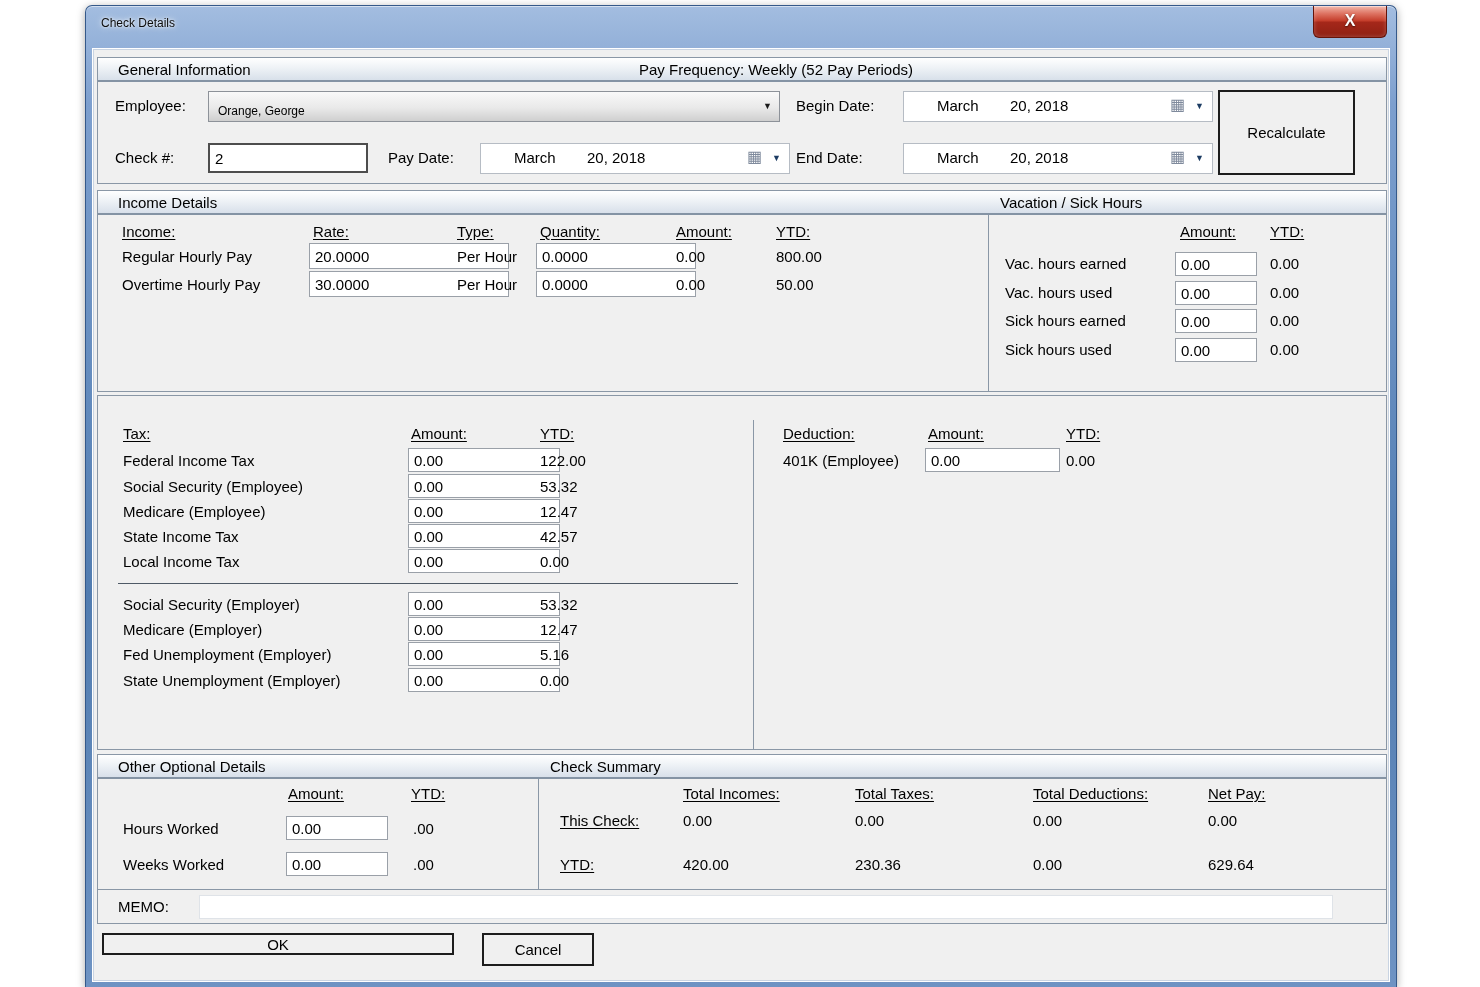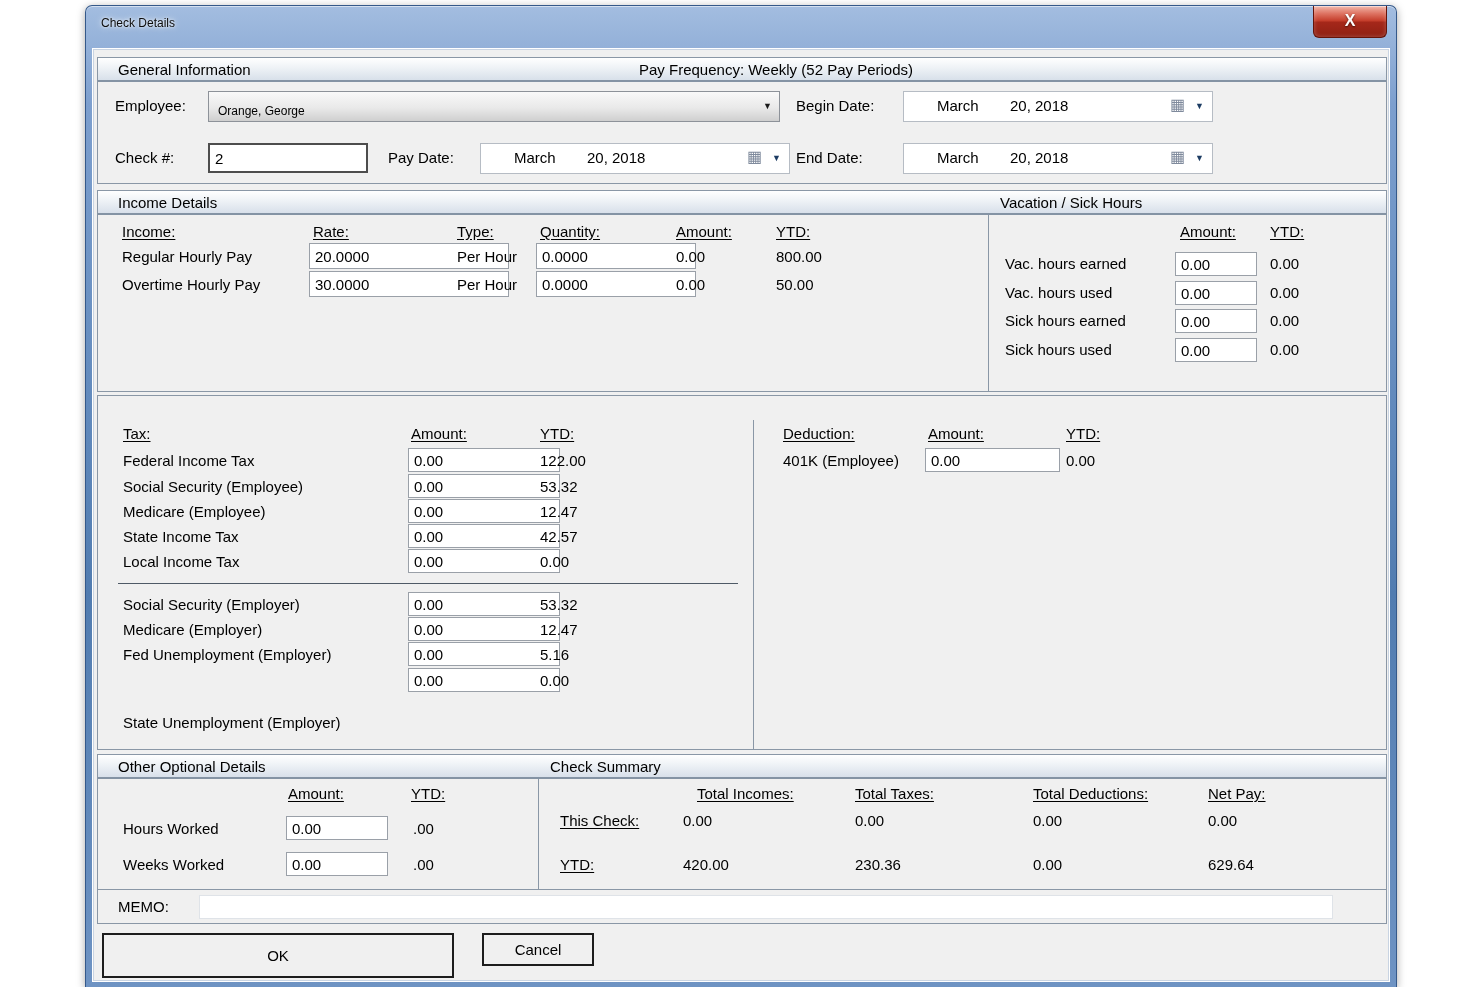--- a/index.html
+++ b/index.html
@@ -99,20 +99,21 @@
       </div>
 
       <span class="lbl r" style="left:698px;top:39px;width:89px;">Begin Date:</span>
       <div class="datef" style="left:805px;top:33px;width:310px;height:31px;">
         <span class="m">March</span>
         <span class="dy">20, 2018</span>
         <span class="cal">▦</span>
         <span class="arr">▼</span>
       </div>
 
+      <button class="btn" style="left:1120px;top:32px;width:137px;height:85px;">Recalculate</button>
 
       <span class="lbl" style="left:17px;top:91px;">Check #:</span>
       <input class="txt dark" style="left: 110px; top: 85px; width: 160px; height: 30px;" value="2">
 
       <span class="lbl r" style="left:290px;top:91px;width:80px;">Pay Date:</span>
       <div class="datef" style="left:382px;top:85px;width:310px;height:31px;">
         <span class="m">March</span>
         <span class="dy">20, 2018</span>
         <span class="cal">▦</span>
         <span class="arr">▼</span>
@@ -209,21 +210,21 @@
       <span class="val" style="left:442px;top:200px;">53.32</span>
 
       <span class="lbl" style="left:25px;top:225px;">Medicare (Employer)</span>
       <input class="txt" style="left: 310px; top: 221px; width: 152px; height: 24px;" value="0.00">
       <span class="val" style="left:442px;top:225px;">12.47</span>
 
       <span class="lbl" style="left:25px;top:250px;">Fed Unemployment (Employer)</span>
       <input class="txt" style="left: 310px; top: 246px; width: 152px; height: 24px;" value="0.00">
       <span class="val" style="left:442px;top:250px;">5.16</span>
 
-      <span class="lbl" style="left:25px;top:276px;margin-top:42px;">State Unemployment (Employer)</span>
+      <span class="lbl" style="left:25px;top:276px;">State Unemployment (Employer)</span>
       <input class="txt" style="left: 310px; top: 272px; width: 152px; height: 24px;" value="0.00">
       <span class="val" style="left:442px;top:276px;">0.00</span>
 
       <span class="lbl u" style="left:685px;top:29px;">Deduction:</span>
       <span class="lbl u" style="left:830px;top:29px;">Amount:</span>
       <span class="lbl u" style="left:968px;top:29px;">YTD:</span>
 
       <span class="lbl" style="left:685px;top:56px;">401K (Employee)</span>
       <input class="txt" style="left: 827px; top: 52px; width: 135px; height: 24px;" value="0.00">
       <span class="val" style="left:968px;top:56px;">0.00</span>
@@ -240,21 +241,21 @@
       <span class="lbl u" style="left:313px;top:30px;">YTD:</span>
 
       <span class="lbl" style="left:25px;top:65px;">Hours Worked</span>
       <input class="txt" style="left: 188px; top: 61px; width: 102px; height: 24px;" value="0.00">
       <span class="val" style="left:315px;top:65px;">.00</span>
 
       <span class="lbl" style="left:25px;top:101px;">Weeks Worked</span>
       <input class="txt" style="left: 188px; top: 97px; width: 102px; height: 24px;" value="0.00">
       <span class="val" style="left:315px;top:101px;">.00</span>
 
-      <span class="lbl u" style="left:585px;top:30px;margin-left:14px;">Total Incomes:</span>
+      <span class="lbl u" style="left:585px;top:30px;">Total Incomes:</span>
       <span class="lbl u" style="left:757px;top:30px;">Total Taxes:</span>
       <span class="lbl u" style="left:935px;top:30px;">Total Deductions:</span>
       <span class="lbl u" style="left:1110px;top:30px;">Net Pay:</span>
 
       <span class="lbl u" style="left:462px;top:57px;">This Check:</span>
       <span class="val" style="left:585px;top:57px;">0.00</span>
       <span class="val" style="left:757px;top:57px;">0.00</span>
       <span class="val" style="left:935px;top:57px;">0.00</span>
       <span class="val" style="left:1110px;top:57px;">0.00</span>
 
@@ -263,17 +264,17 @@
       <span class="val" style="left:757px;top:101px;">230.36</span>
       <span class="val" style="left:935px;top:101px;">0.00</span>
       <span class="val" style="left:1110px;top:101px;">629.64</span>
     </div>
 
     <div class="sect" style="left:4px;top:840px;width:1290px;height:35px;">
       <span class="lbl" style="left:20px;top:8px;">MEMO:</span>
       <input class="txt memo-input" style="left: 101px; top: 5px; width: 1134px; height: 24px;" value="">
     </div>
 
-    <button class="btn" style="left:9px;top:884px;width:352px;height:45px;">OK</button>
+    <button class="btn" style="left:9px;top:884px;width:352px;height:22px;">OK</button>
     <button class="btn" style="left:389px;top:884px;width:112px;height:33px;">Cancel</button>
 
   </div>
 </div>
 
 </body></html>

